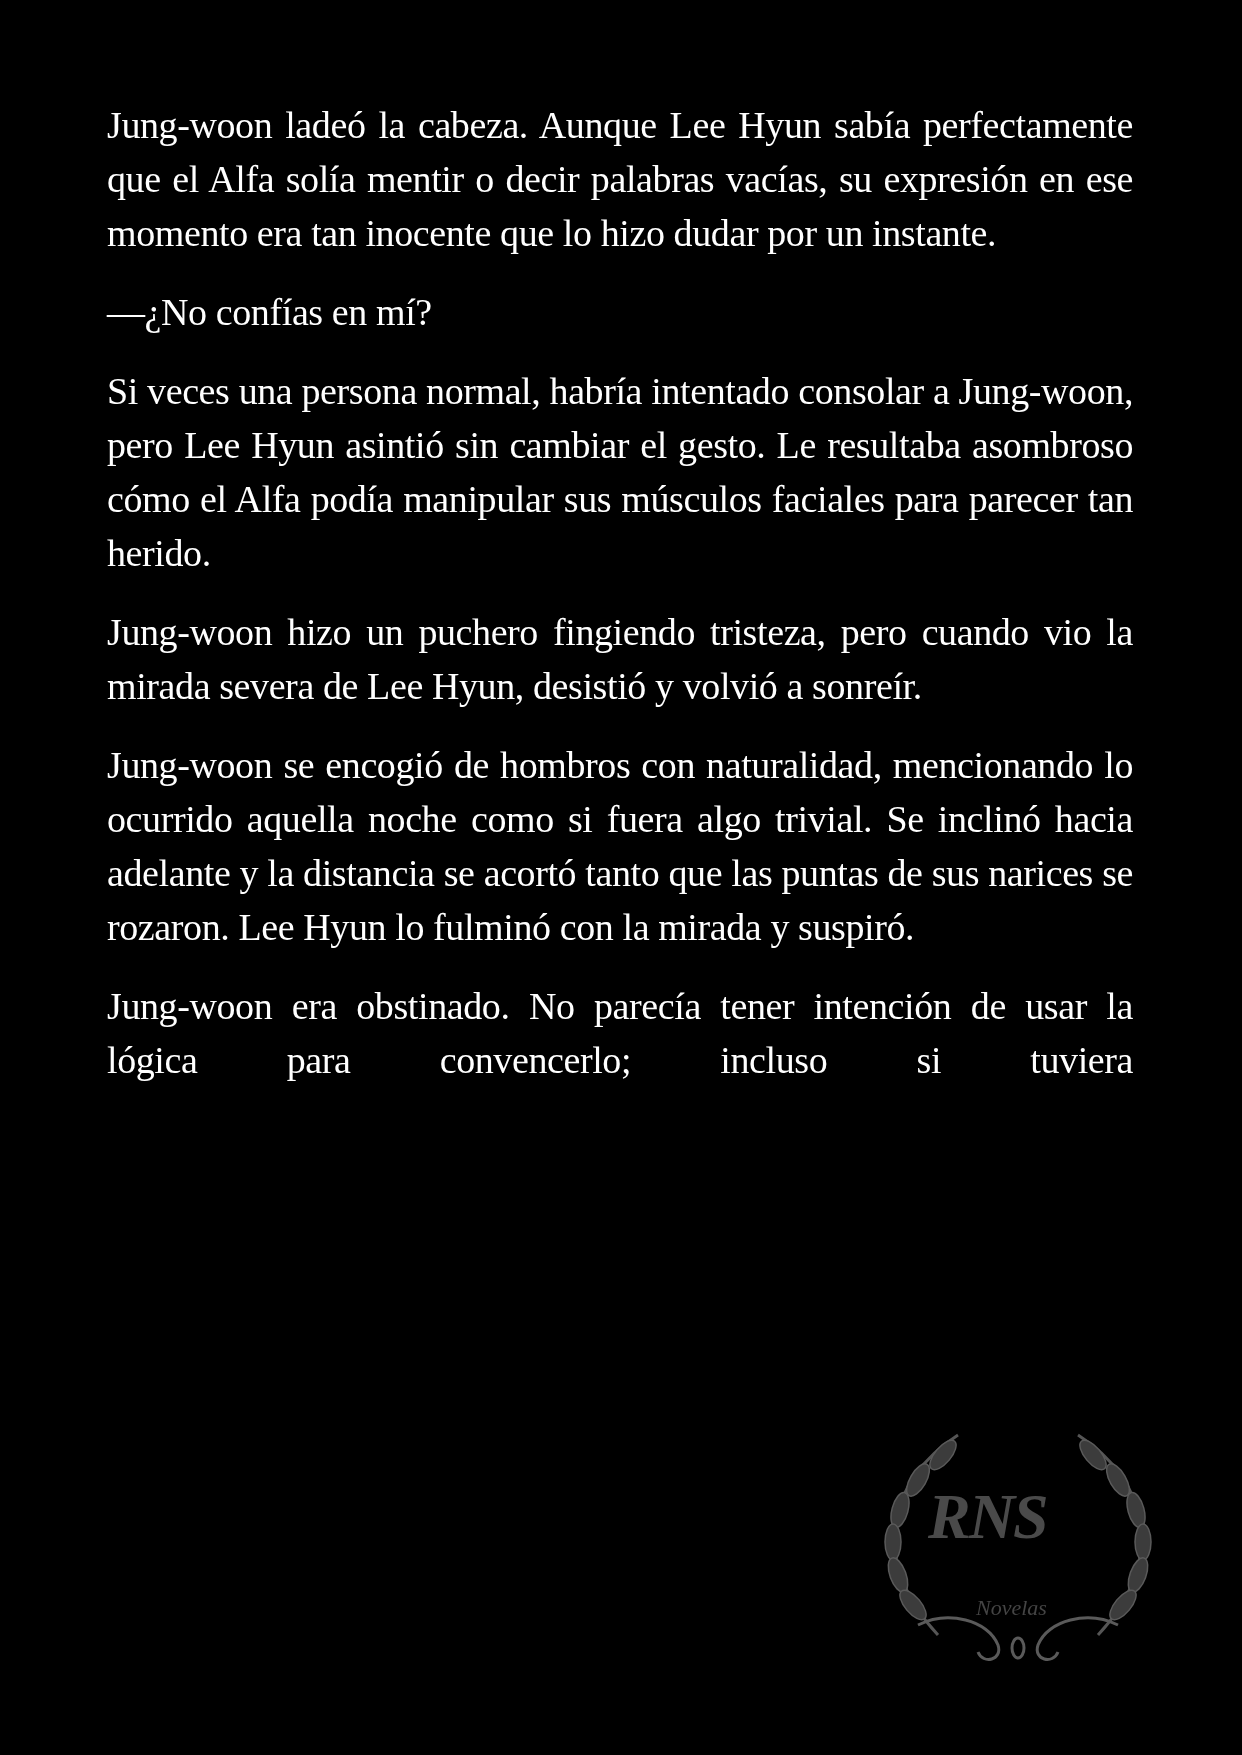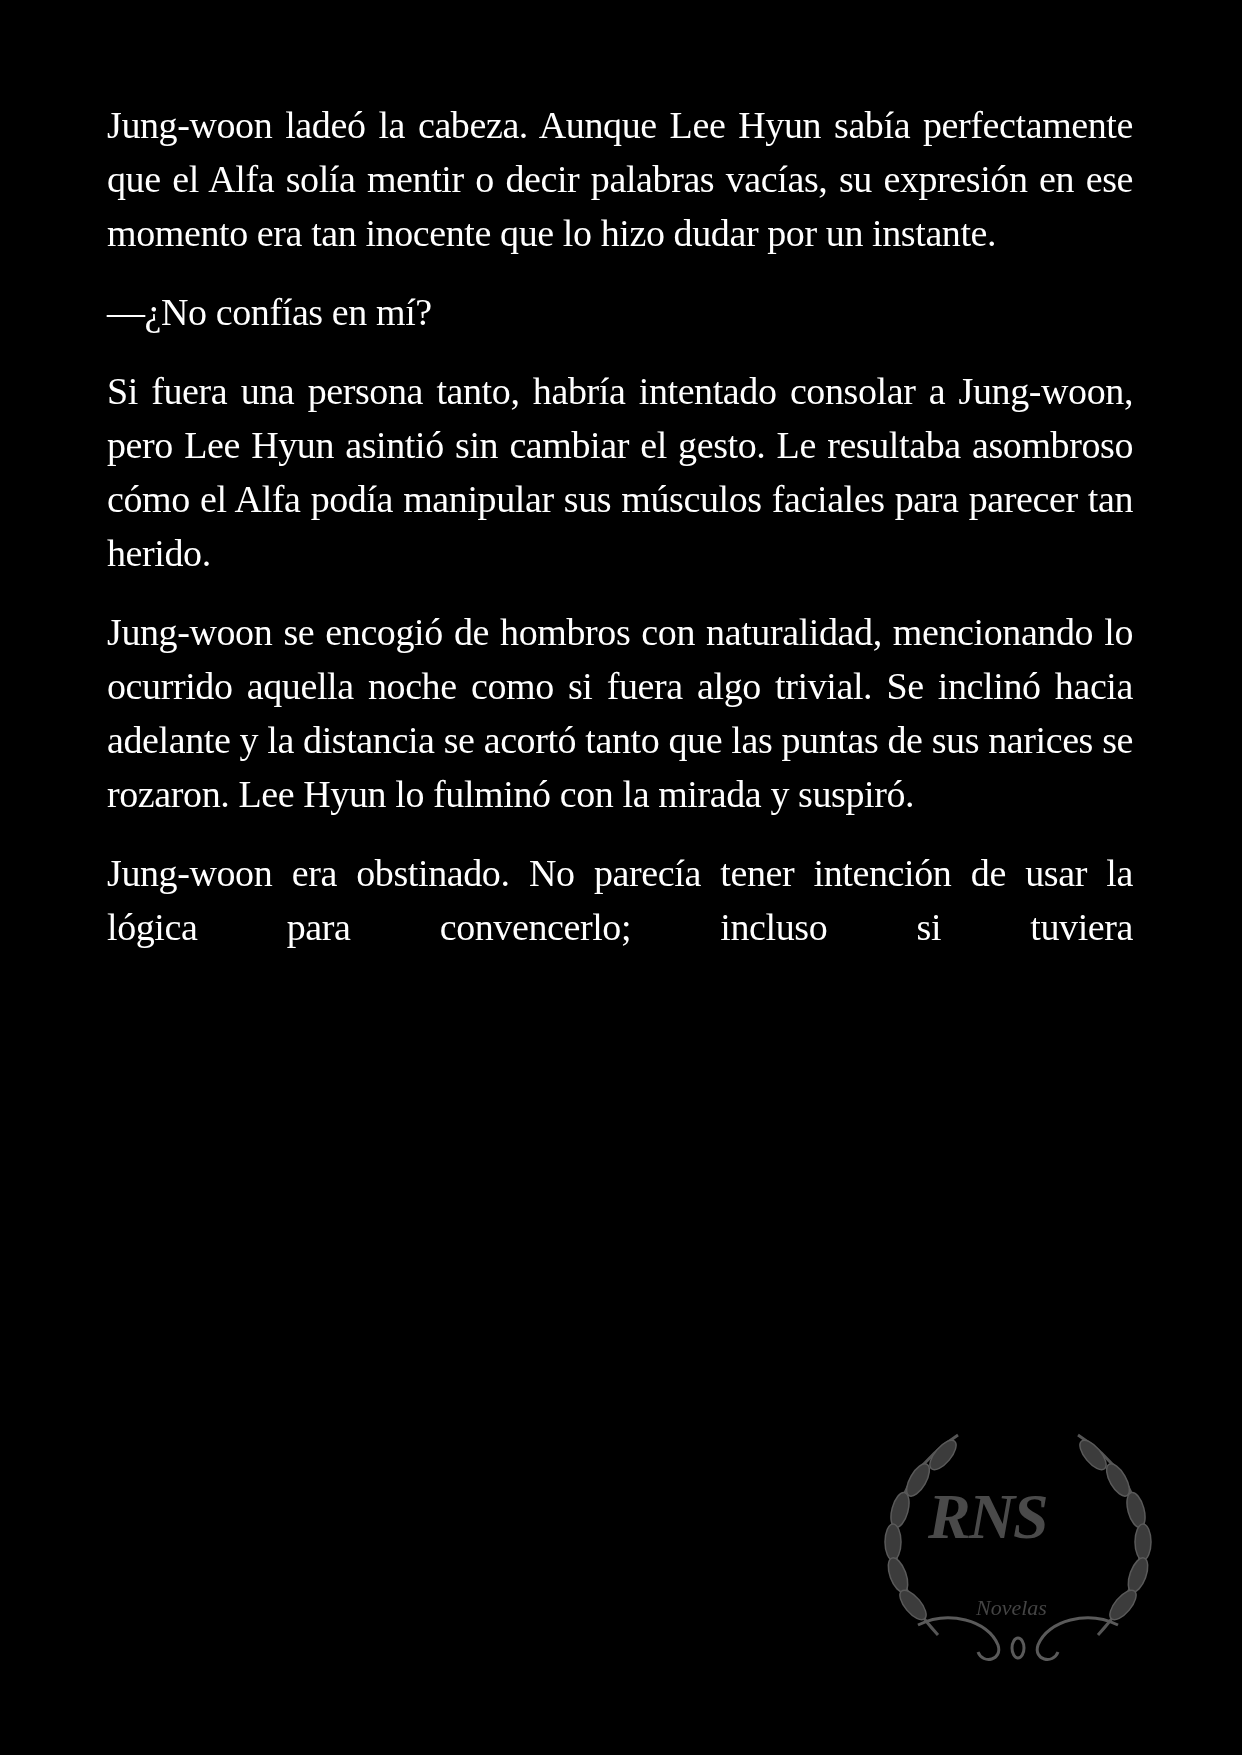--- a/index.html
+++ b/index.html
@@ -95,16 +95,17 @@
       <ellipse cx="170" cy="228" rx="6" ry="10"></ellipse>
     </g>
   </svg>
   <div class="wm-title">RNS</div>
   <div class="wm-sub">Novelas</div>
 </div>
 
 <div class="page">
   <p class="para">Jung-woon ladeó la cabeza. Aunque Lee Hyun sabía perfectamente que el Alfa solía mentir o decir palabras vacías, su expresión en ese momento era tan inocente que lo hizo dudar por un instante.</p>
   <p class="para">—¿No confías en mí?</p>
-  <p class="para">Si fuera una persona tanto, habría intentado consolar a Jung-woon, pero Lee Hyun asintió sin cambiar el gesto. Le resultaba asombroso cómo el Alfa podía manipular sus músculos faciales para parecer tan herido.</p>
+  <p class="para">Si veces una persona normal, habría intentado consolar a Jung-woon, pero Lee Hyun asintió sin cambiar el gesto. Le resultaba asombroso cómo el Alfa podía manipular sus músculos faciales para parecer tan herido.</p>
+  <p class="para">Jung-woon hizo un puchero fingiendo tristeza, pero cuando vio la mirada severa de Lee Hyun, desistió y volvió a sonreír.</p>
   <p class="para">Jung-woon se encogió de hombros con naturalidad, mencionando lo ocurrido aquella noche como si fuera algo trivial. Se inclinó hacia adelante y la distancia se acortó tanto que las puntas de sus narices se rozaron. Lee Hyun lo fulminó con la mirada y suspiró.</p>
   <p class="para last-cut">Jung-woon era obstinado. No parecía tener intención de usar la lógica para convencerlo; incluso si tuviera</p>
 </div>
 
 </body></html>

